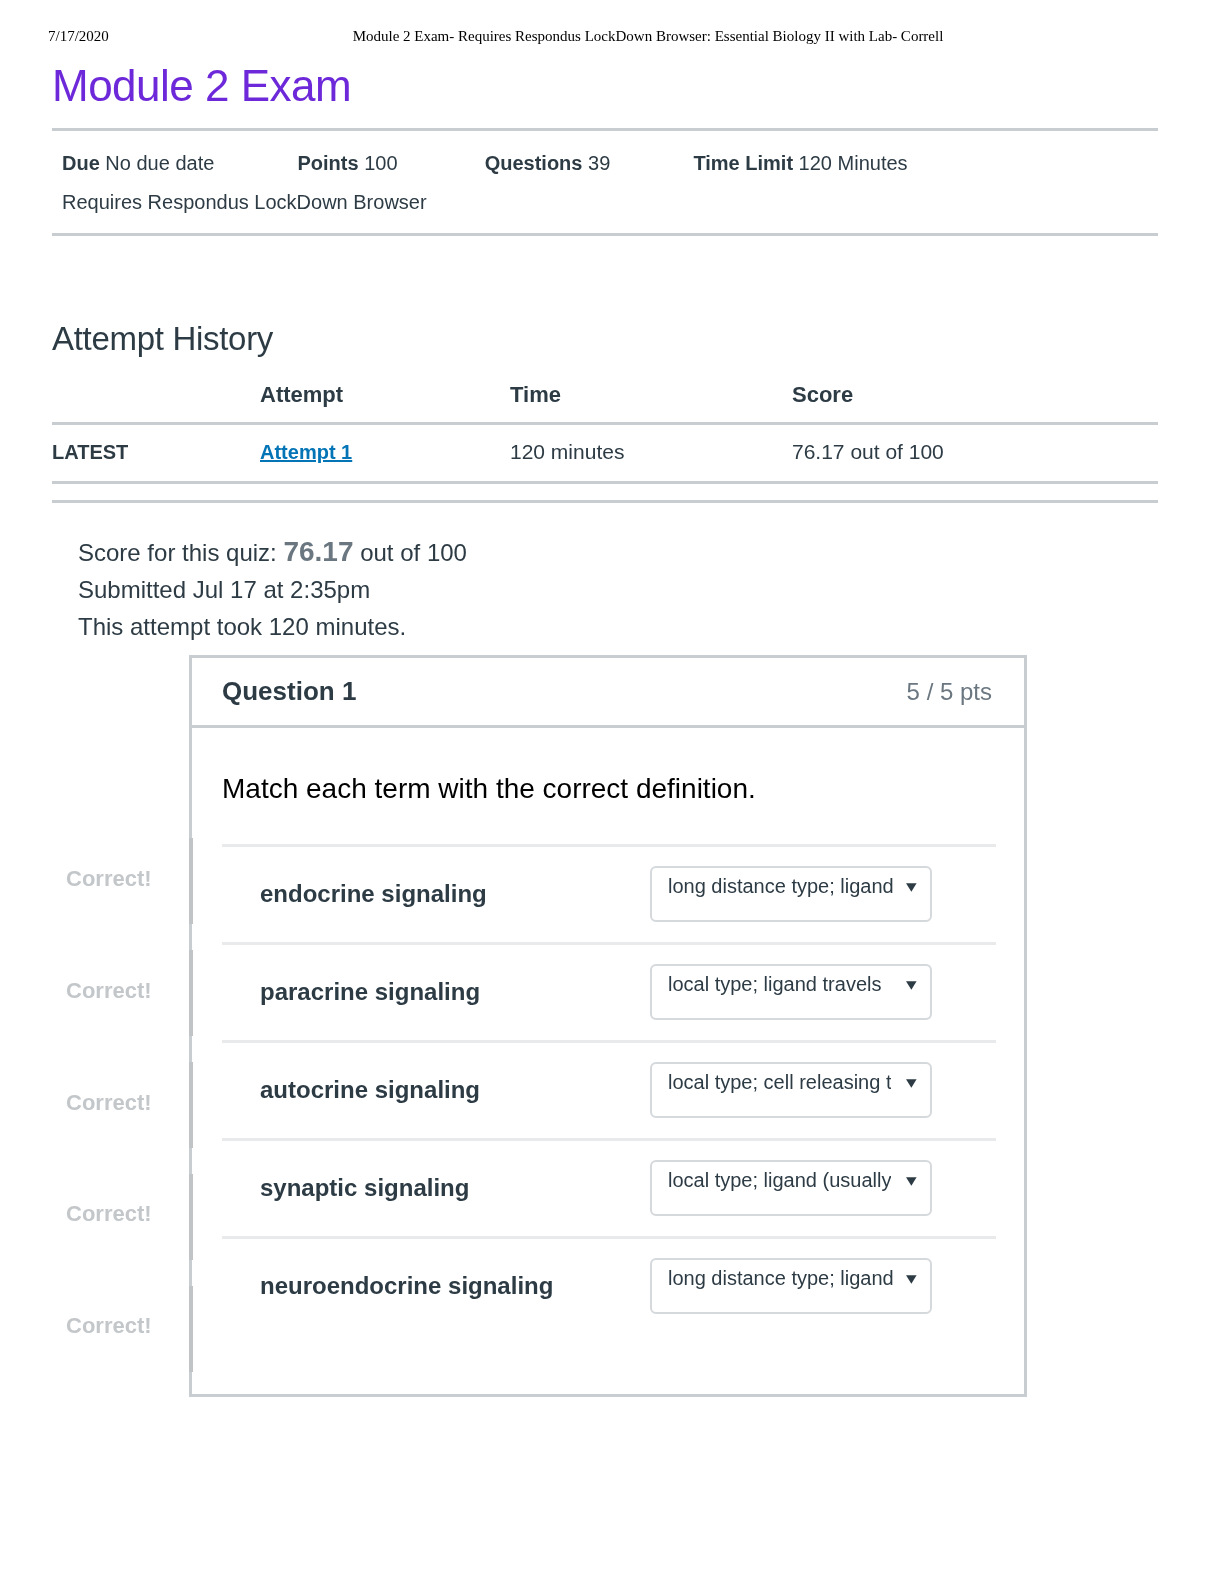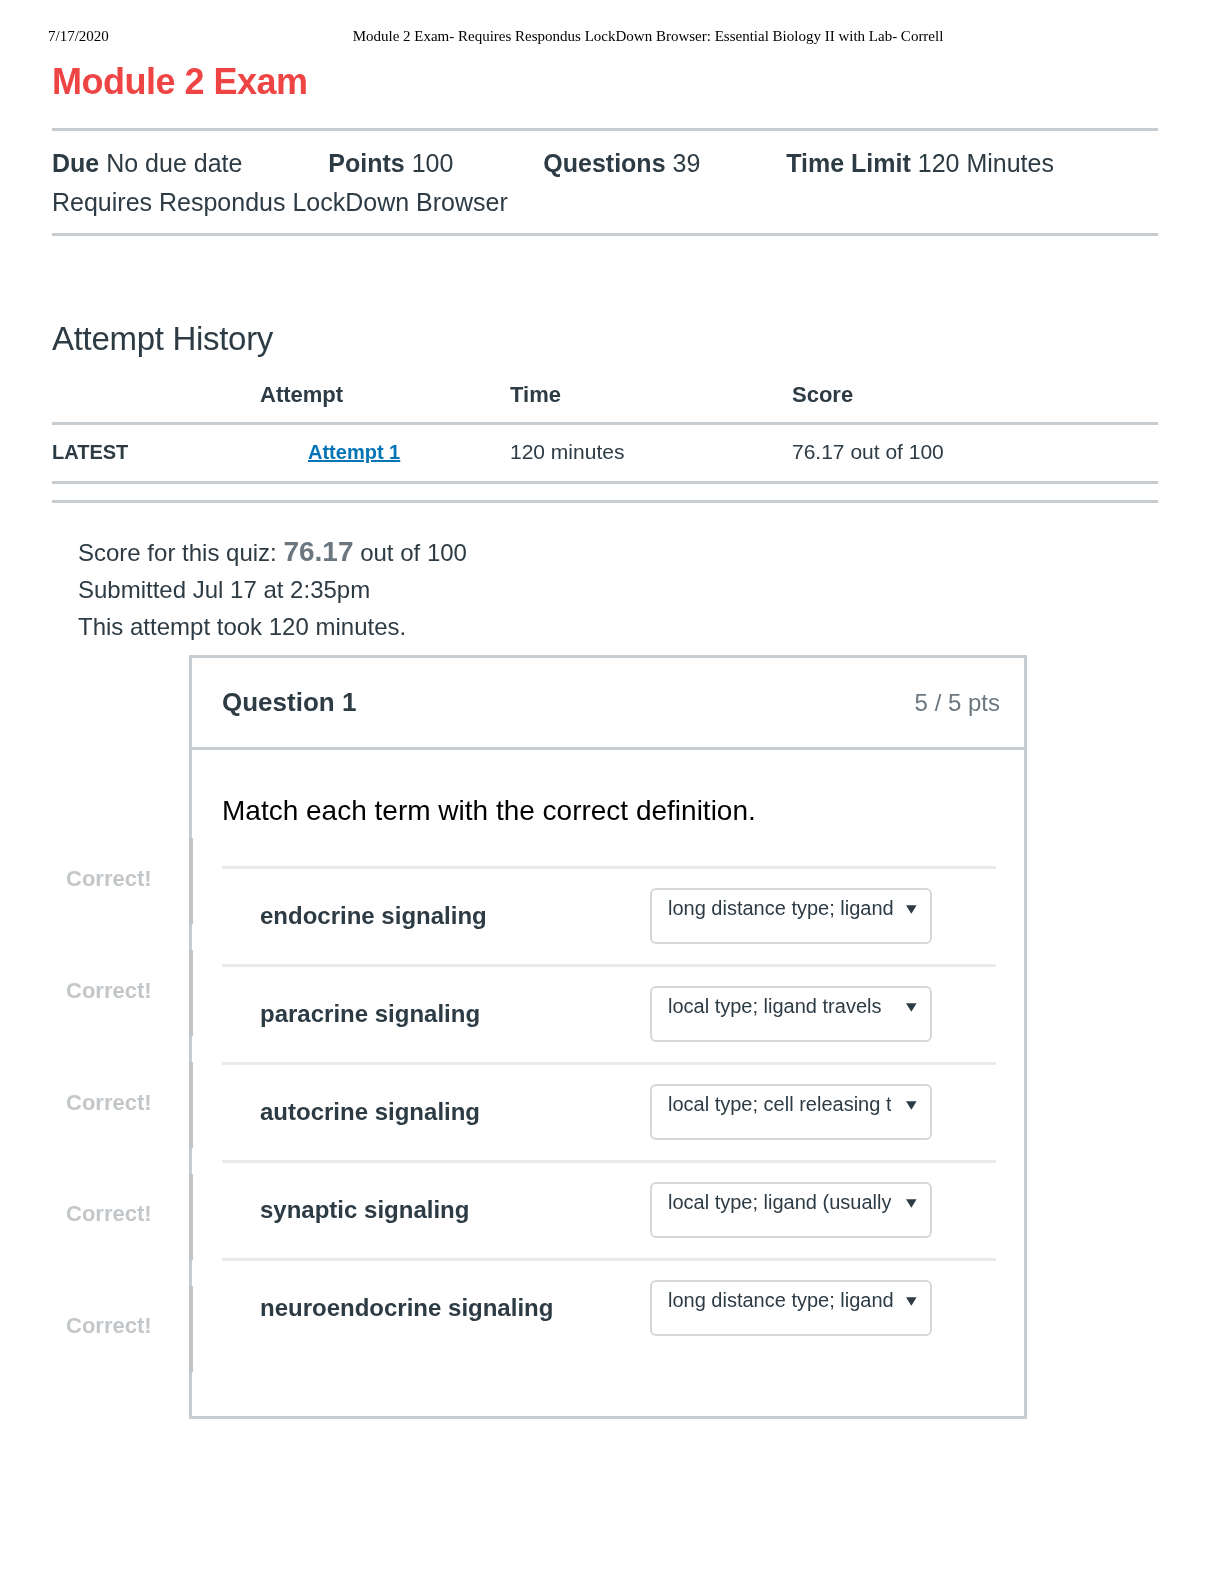--- a/index.html
+++ b/index.html
@@ -47,44 +47,44 @@
     position: absolute;
     left: 0;
     top: 0;
     width: 1224px;
   }
 
   .quiz-title {
     position: absolute;
     left: 52px;
     top: 62px;
-    font-size: 36px;
-    font-weight: bold;
+    font-size: 44px;
+    font-weight: normal;
     letter-spacing: -0.5px;
-    color: #ef4444;
+    color: #6d28d9;
     line-height: 1.1;
   }
 
   .rule {
     position: absolute;
     left: 52px;
     width: 1106px;
     height: 3px;
     background: #c7cdd1;
   }
   .rule.top-rule   { top: 128px; }
   .rule.mid-rule   { top: 233px; }
   .rule.below-tbl  { top: 500px; }
 
   .quiz-meta {
     position: absolute;
-    left: 52px;
+    left: 62px;
     top: 144px;
     width: 1100px;
-    font-size: 25px;
+    font-size: 20px;
     line-height: 39px;
     color: #2d3b45;
     white-space: nowrap;
   }
   .quiz-meta .mlabel { font-weight: bold; }
   .quiz-meta .gap1 { display:inline-block; width: 72px; }
   .quiz-meta .gap2 { display:inline-block; width: 76px; }
   .quiz-meta .gap3 { display:inline-block; width: 72px; }
   .quiz-meta .meta-line2 { display: block; }
 
@@ -124,21 +124,20 @@
   .attempt-table th.c-flag, .attempt-table td.c-flag { width: 208px; }
   .attempt-table th.c-attempt, .attempt-table td.c-attempt { width: 250px; }
   .attempt-table th.c-time, .attempt-table td.c-time { width: 282px; }
   .attempt-table td.c-flag { font-weight: bold; font-size: 20px; }
   .attempt-link {
     color: #0374b5;
     text-decoration: underline;
     font-weight: bold;
     font-size: 20px;
     cursor: pointer;
-    margin-left: 48px;
   }
 
   
   .score-summary {
     position: absolute;
     left: 78px;
     top: 533px;
     font-size: 24px;
     line-height: 37px;
     color: #2d3b45;
@@ -153,27 +152,27 @@
   .question {
     position: absolute;
     left: 189px;
     top: 655px;
     width: 838px;
     border: 3px solid #c7cdd1;
     box-sizing: border-box;
     background: #fff;
   }
   .question-header {
-    height: 92px;
+    height: 70px;
     border-bottom: 3px solid #c7cdd1;
     box-sizing: border-box;
     display: flex;
     align-items: center;
     justify-content: space-between;
-    padding: 0 24px 0 30px;
+    padding: 0 32px 0 30px;
   }
   .question-name {
     font-size: 26px;
     font-weight: bold;
     color: #2d3b45;
   }
   .question-pts {
     font-size: 24px;
     font-weight: normal;
     color: #6b7780;

